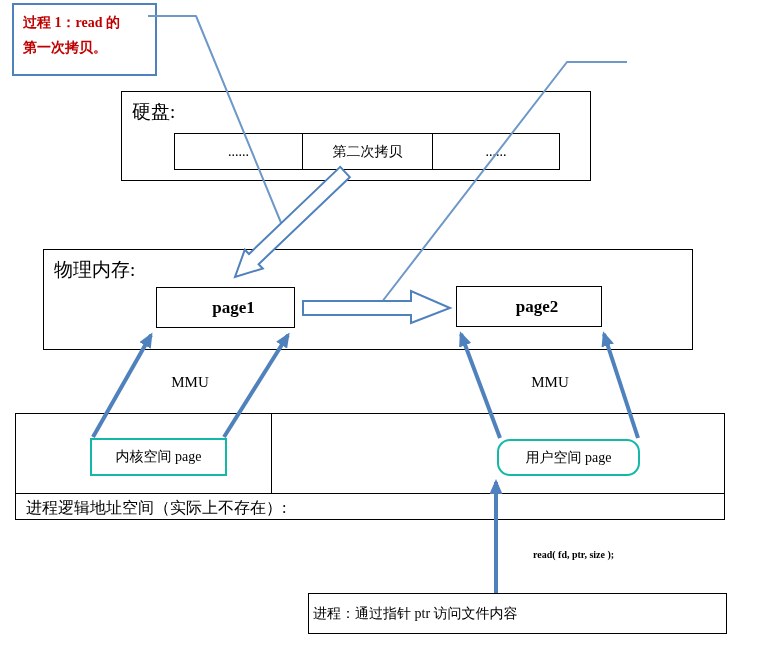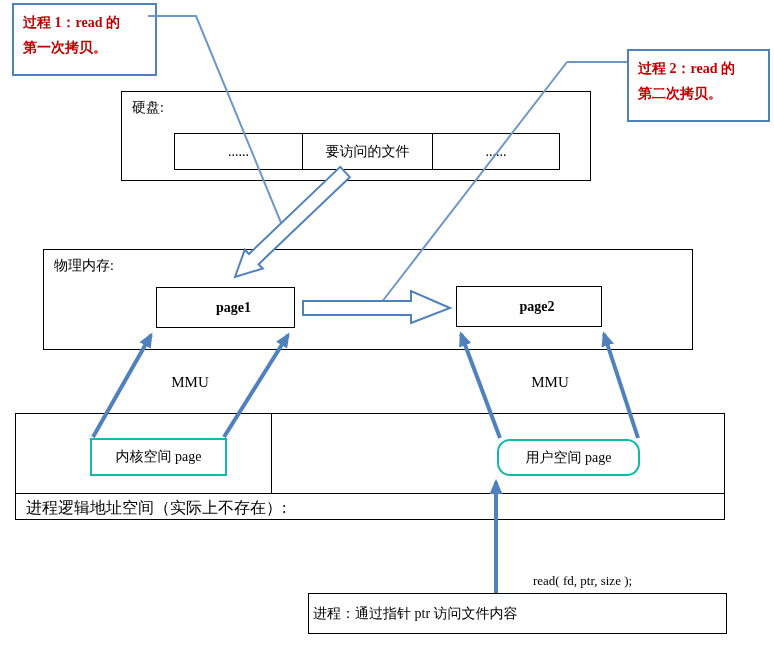--- a/index.html
+++ b/index.html
@@ -6,69 +6,65 @@
   .stage{
     position:relative;width:774px;height:647px;background:#ffffff;overflow:hidden;
     font-family:"Liberation Serif","DejaVu Serif",serif;color:#000;
   }
   .abs{position:absolute;box-sizing:border-box;}
   .callout{
     border:2px solid #4F81BD;background:#fff;color:#C00000;
     font-weight:bold;font-size:14px;line-height:1.75;padding:6px 9px;
   }
   .frame{border:1px solid #000;background:transparent;}
-  .frame-label{position:absolute;left:10px;top:7px;font-size:14px;text-align:center;}
+  .frame-label{position:absolute;left:10px;top:7px;font-size:19px;text-align:center;}
   .strip{display:flex;border:1px solid #000;}
   .strip .cell{
     border-right:1px solid #000;display:flex;align-items:center;justify-content:center;
     font-size:14px;height:100%;box-sizing:border-box;
   }
   .strip .cell:last-child{border-right:none;}
   .pagebox{
     border:1px solid #000;display:flex;align-items:center;justify-content:center;
-    font-size:14px;font-weight:600;background:#fff;padding-left:16px;
+    font-size:17px;font-weight:600;background:#fff;padding-left:16px;
   }
   .plainbox{
     border:2px solid #14b8a6;display:flex;align-items:center;justify-content:center;
     font-size:14px;background:#fff;
   }
   .mmu{font-size:15px;font-weight:400;text-align:center;}
   .biglower{border:1px solid #000;}
   .biglower .divider-v{position:absolute;left:255px;top:0;width:1px;height:79px;background:#000;}
   .biglower .divider-h{position:absolute;left:0;top:79px;width:100%;height:1px;background:#000;}
   .biglower .row-label{position:absolute;left:10px;top:84px;font-size:16px;}
-  .readcall{font-size:13px;font-weight:normal;margin-top:24px;}
+  .readcall{font-size:10px;font-weight:bold;}
   .processbox{
     border:1px solid #000;display:flex;align-items:center;
     font-size:14px;padding-left:4px;background:#fff;
   }
   svg.overlay{position:absolute;left:0;top:0;pointer-events:none;}
 </style>
 </head>
 <body>
 
 <div class="stage">
 
   <div class="abs callout" style="left:12px;top:3px;width:145px;height:73px;">
     <div>过程 1：read 的</div>
     <div>第一次拷贝。</div>
   </div>
 
-  <div class="abs callout" style="left:627px;top:49px;width:143px;height:73px;">
-    <div>过程 2：read 的</div>
-    <div>第二次拷贝。</div>
-  </div>
 
   <div class="abs frame" style="left:121px;top:91px;width:470px;height:90px;">
     <span class="frame-label">硬盘:</span>
   </div>
 
   <div class="abs strip" style="left:174px;top:133px;width:386px;height:37px;">
     <div class="cell" style="width:128px;">......</div>
-    <div class="cell" style="width:130px;">要访问的文件</div>
+    <div class="cell" style="width:130px;">第二次拷贝</div>
     <div class="cell" style="width:126px;">......</div>
   </div>
 
   <div class="abs frame" style="left:43px;top:249px;width:650px;height:101px;">
     <span class="frame-label">物理内存:</span>
   </div>
 
   <div class="abs pagebox" style="left:156px;top:287px;width:139px;height:41px;">page1</div>
   <div class="abs pagebox" style="left:456px;top:286px;width:146px;height:41px;">page2</div>
 

